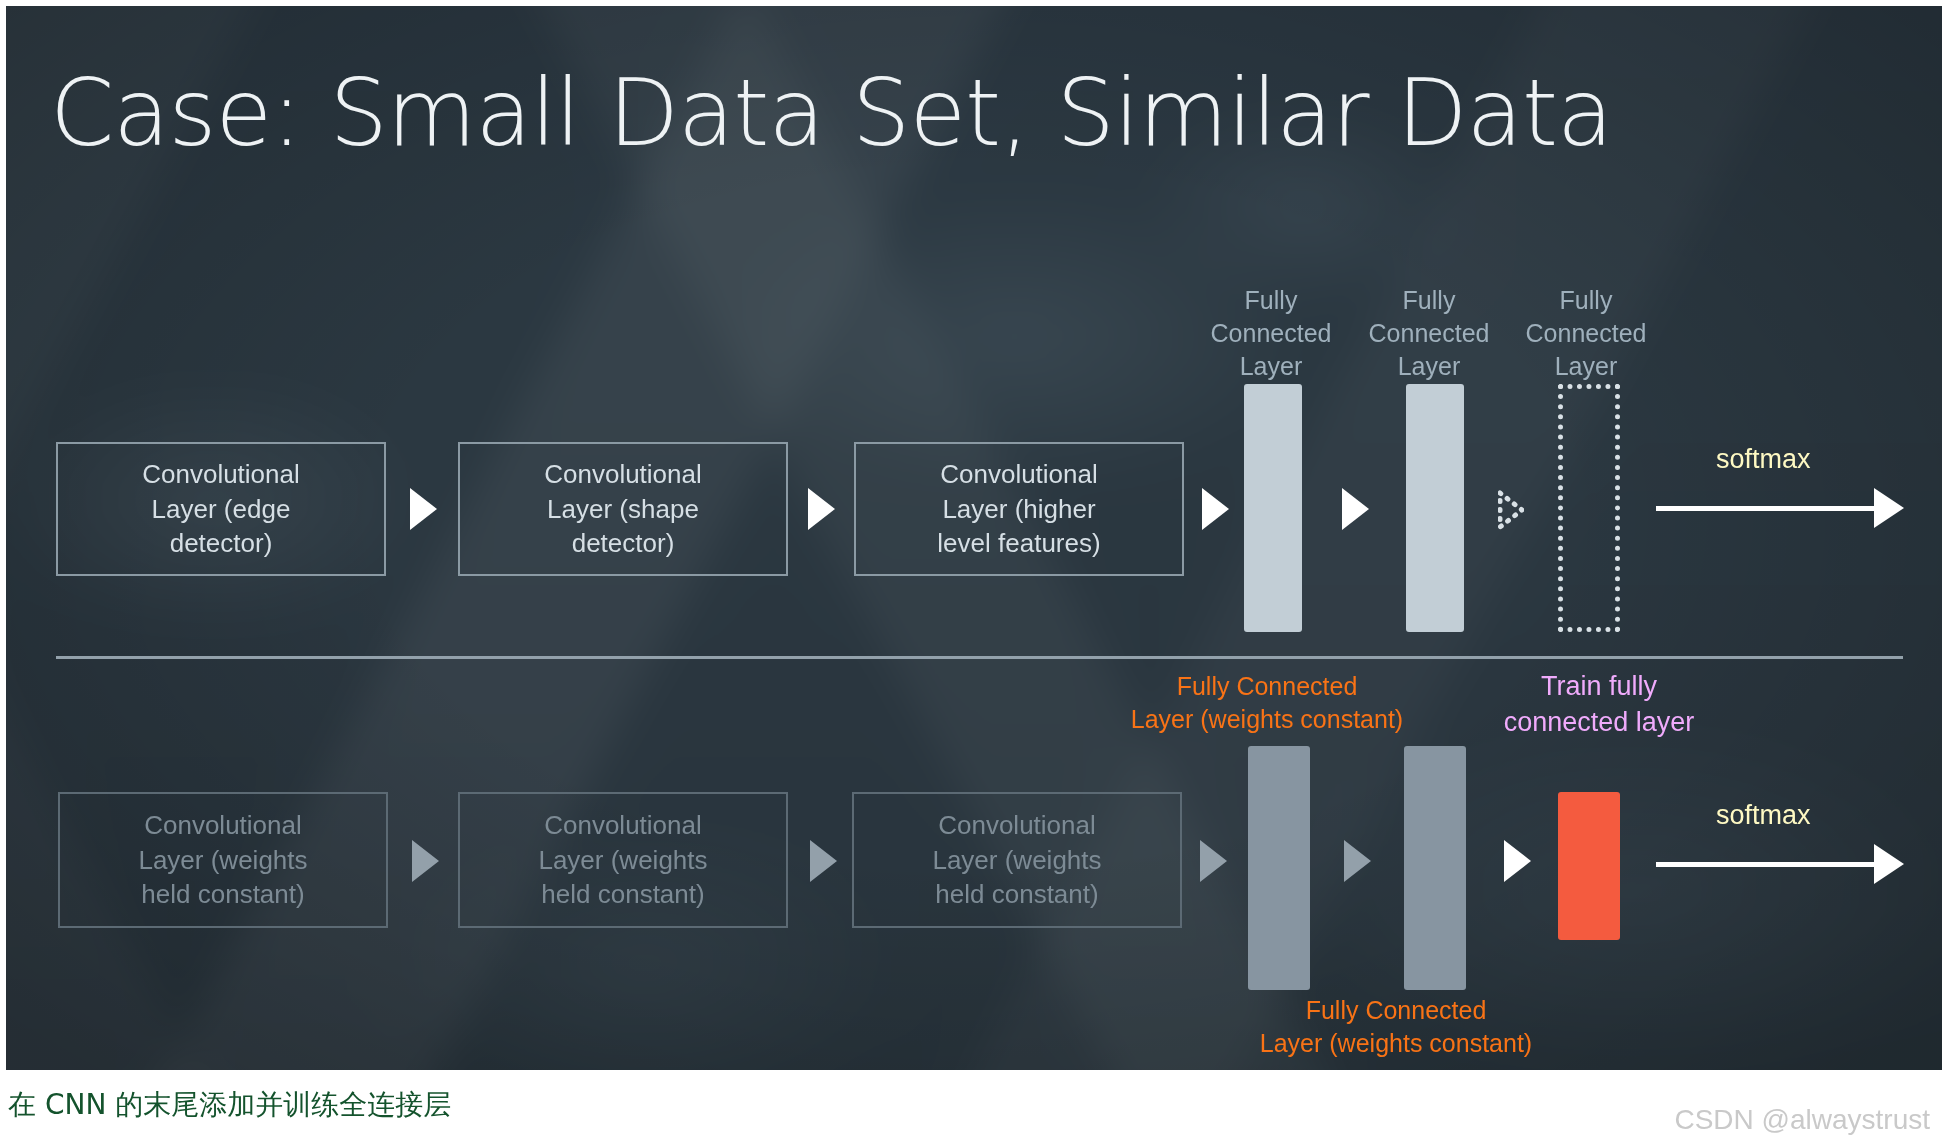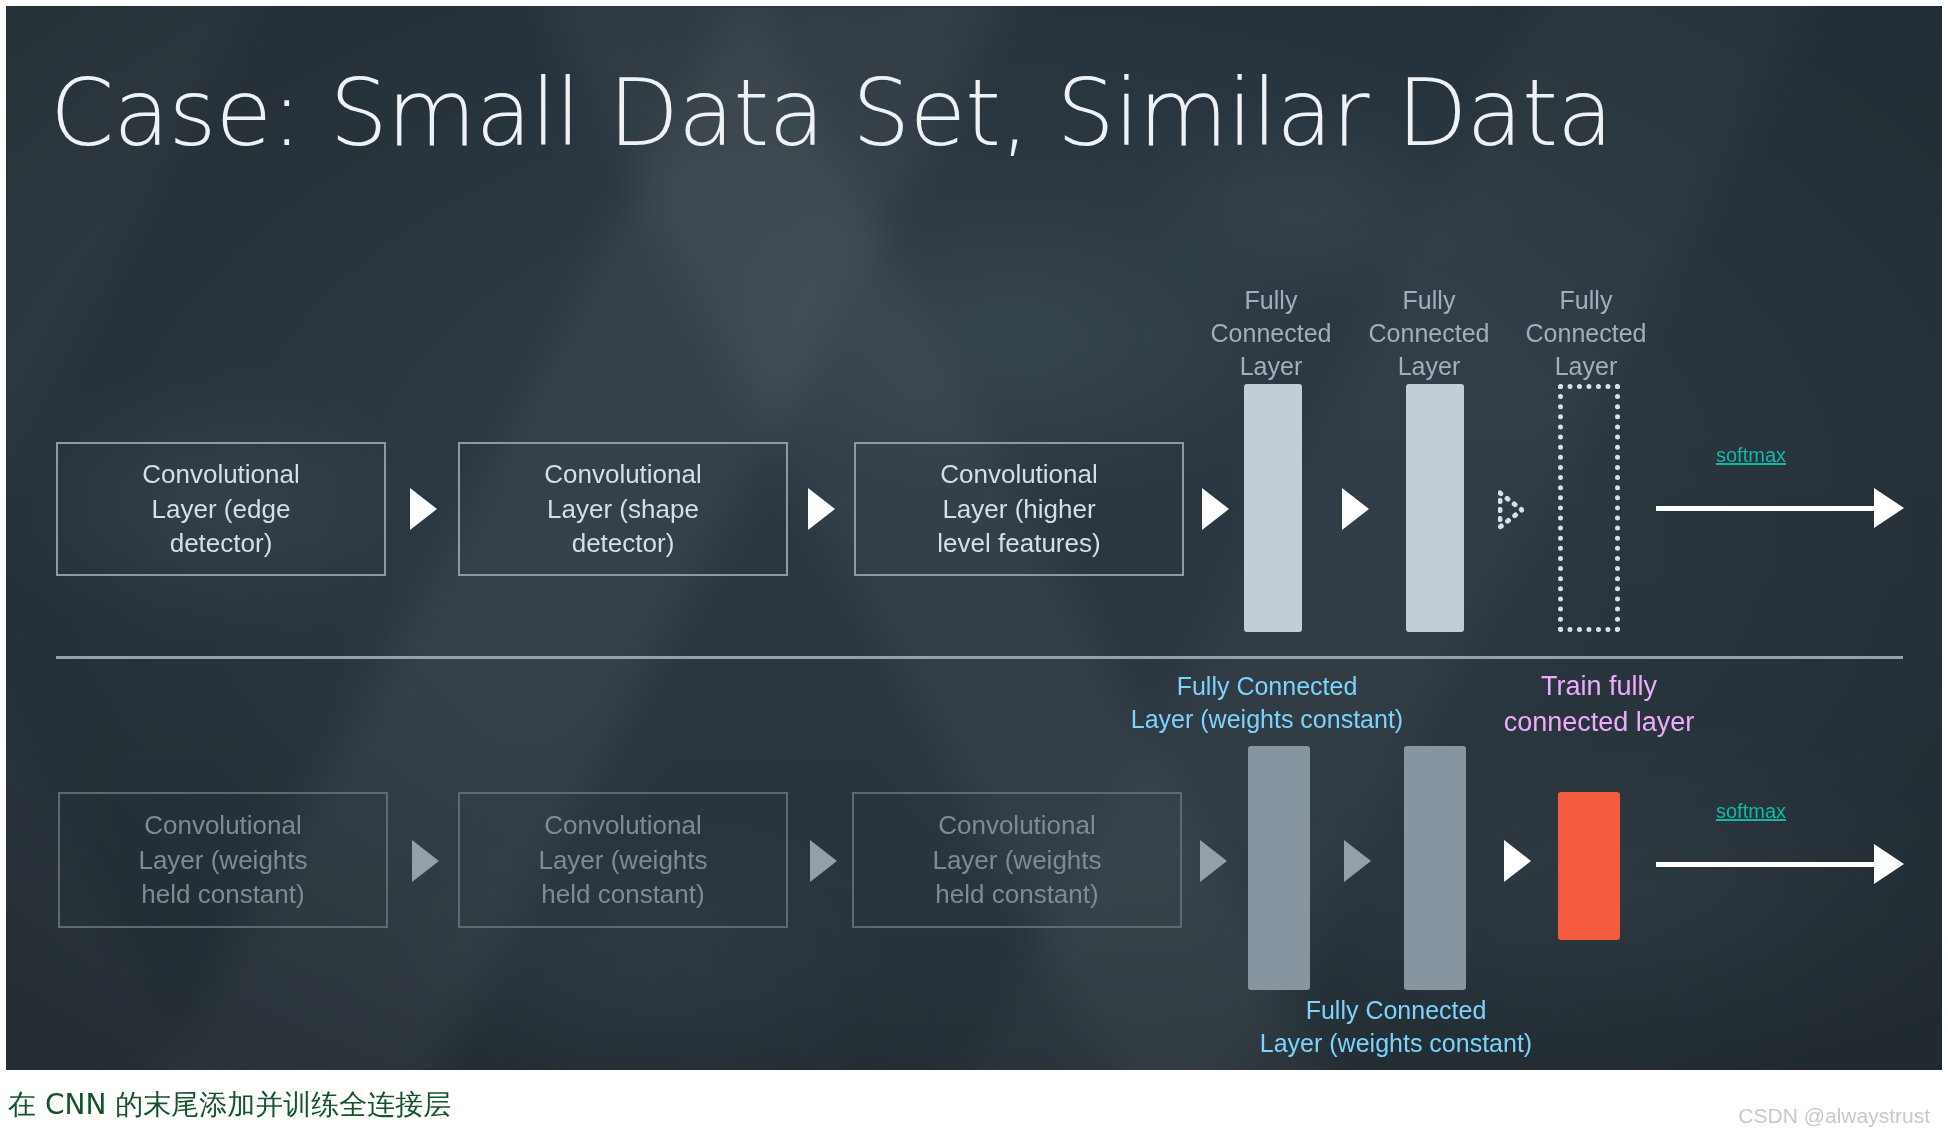--- a/index.html
+++ b/index.html
@@ -71,43 +71,43 @@
   .bar.dotted{
     box-sizing:border-box;background:transparent;
     border:5px dotted #d9e1e6;border-radius:2px;
   }
 
   
   .fclabel{
     position:absolute;text-align:center;line-height:1.32;
     font-size:25px;color:#9fb0bc;white-space:pre-line;
   }
-  .fclabel.dim{color:#7dd3fc;}
+  .fclabel.dim{color:#f97316;}
   .fclabel.train{color:#f0abfc;font-size:27px;line-height:1.35;}
 
   
   .smwrap{position:absolute;}
   .smline{position:absolute;height:5px;background:#ffffff;left:0;top:18px;}
   .smhead{position:absolute;width:0;height:0;top:0;
     border-top:20px solid transparent;border-bottom:20px solid transparent;
     border-left:30px solid #ffffff;}
-  .smtext{position:absolute;top:-44px;font-size:20px;color:#14b8a6;white-space:nowrap;text-decoration:underline;}
+  .smtext{position:absolute;top:-44px;font-size:27px;color:#fef9c3;white-space:nowrap;}
 
   
   #divider{position:absolute;left:50px;top:650px;width:1847px;height:3px;background:#93a1ab;}
 
   
   #caption{
     position:absolute;left:8px;top:1086px;
     font-size:28px;color:#14532d;white-space:nowrap;
     font-family:"DejaVu Sans","Liberation Sans",sans-serif;
   }
   #watermark{
     position:absolute;right:18px;top:1104px;
-    font-size:21px;color:#c9c9c9;white-space:nowrap;
+    font-size:28px;color:#c9c9c9;white-space:nowrap;
   }
 </style>
 </head>
 <body>
 
 <div id="stage">
 
   <div id="slide">
     <div class="bgwash"></div>
     <div class="vign"></div>

